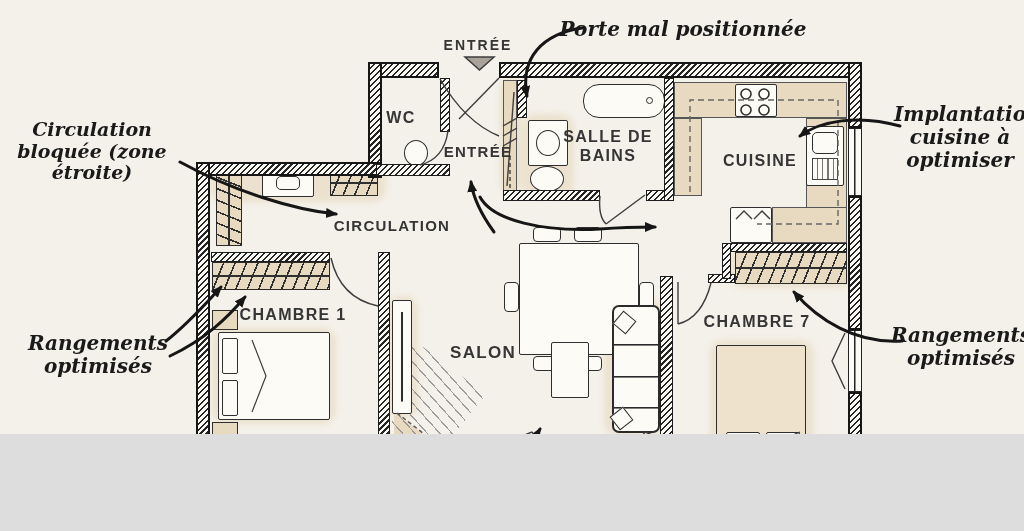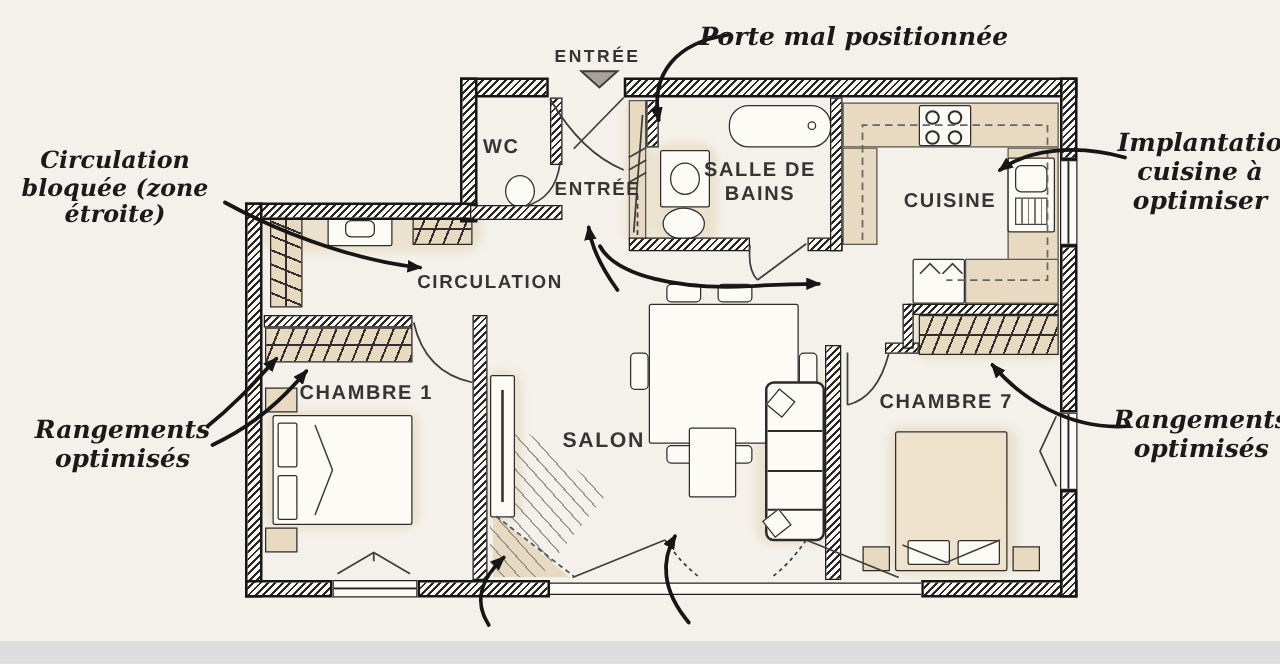--- a/index.html
+++ b/index.html
@@ -1,16 +1,16 @@
 <!DOCTYPE html>
 <html style="--paper: #f4f1ea; --ink: #1a1a1a; --wall: #262626; --furniture-beige: #e8dac0; --wash-beige: #e2cfae;"><head>
 <meta charset="utf-8">
 <style>
   html,body{margin:0;padding:0;background:#ddd;}
-  .stage{position:relative;width:1024px;height:513px;overflow:hidden;
+  .stage{position:relative;width:1024px;height:434px;overflow:hidden;
          background:var(--paper,#f4f1ea);font-family:"Liberation Sans",sans-serif;}
   
   .wx,.wi{position:absolute;box-sizing:border-box;z-index:4;
      background:repeating-linear-gradient(135deg,#faf8f2 0 2.6px,var(--wall,#262626) 2.6px 4.2px);}
   .wx{border:2.2px solid #161616;}
   .wi{border:1.8px solid #1d1d1d;}
   
   .win-h,.win-v,.sill{position:absolute;box-sizing:border-box;background:#fbfaf5;border:1.6px solid #222;z-index:5;}
   .win-h{background-image:linear-gradient(#222,#222);background-size:100% 1.5px;background-position:center;background-repeat:no-repeat;}
   .win-v{background-image:linear-gradient(#222,#222);background-size:1.5px 100%;background-position:center;background-repeat:no-repeat;}

